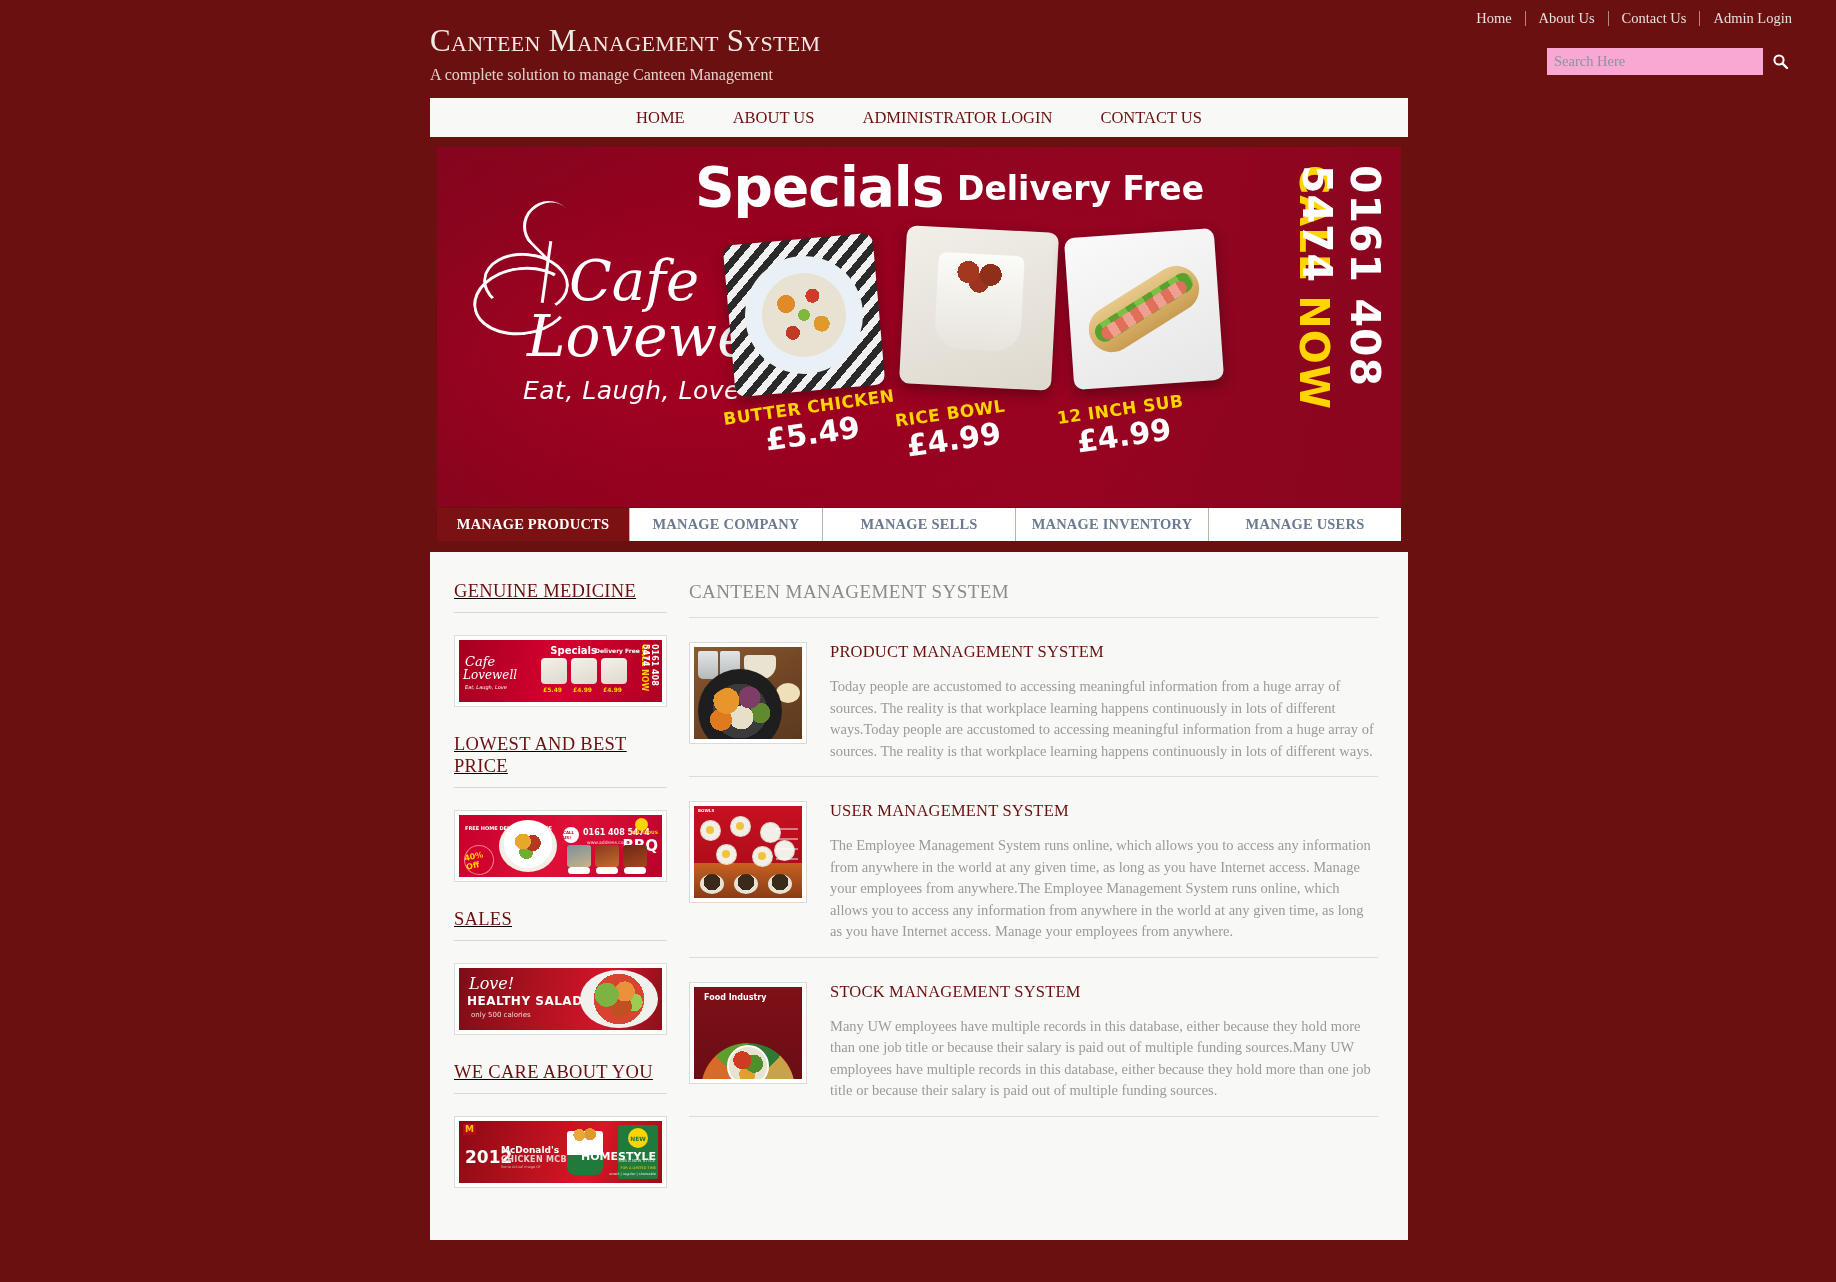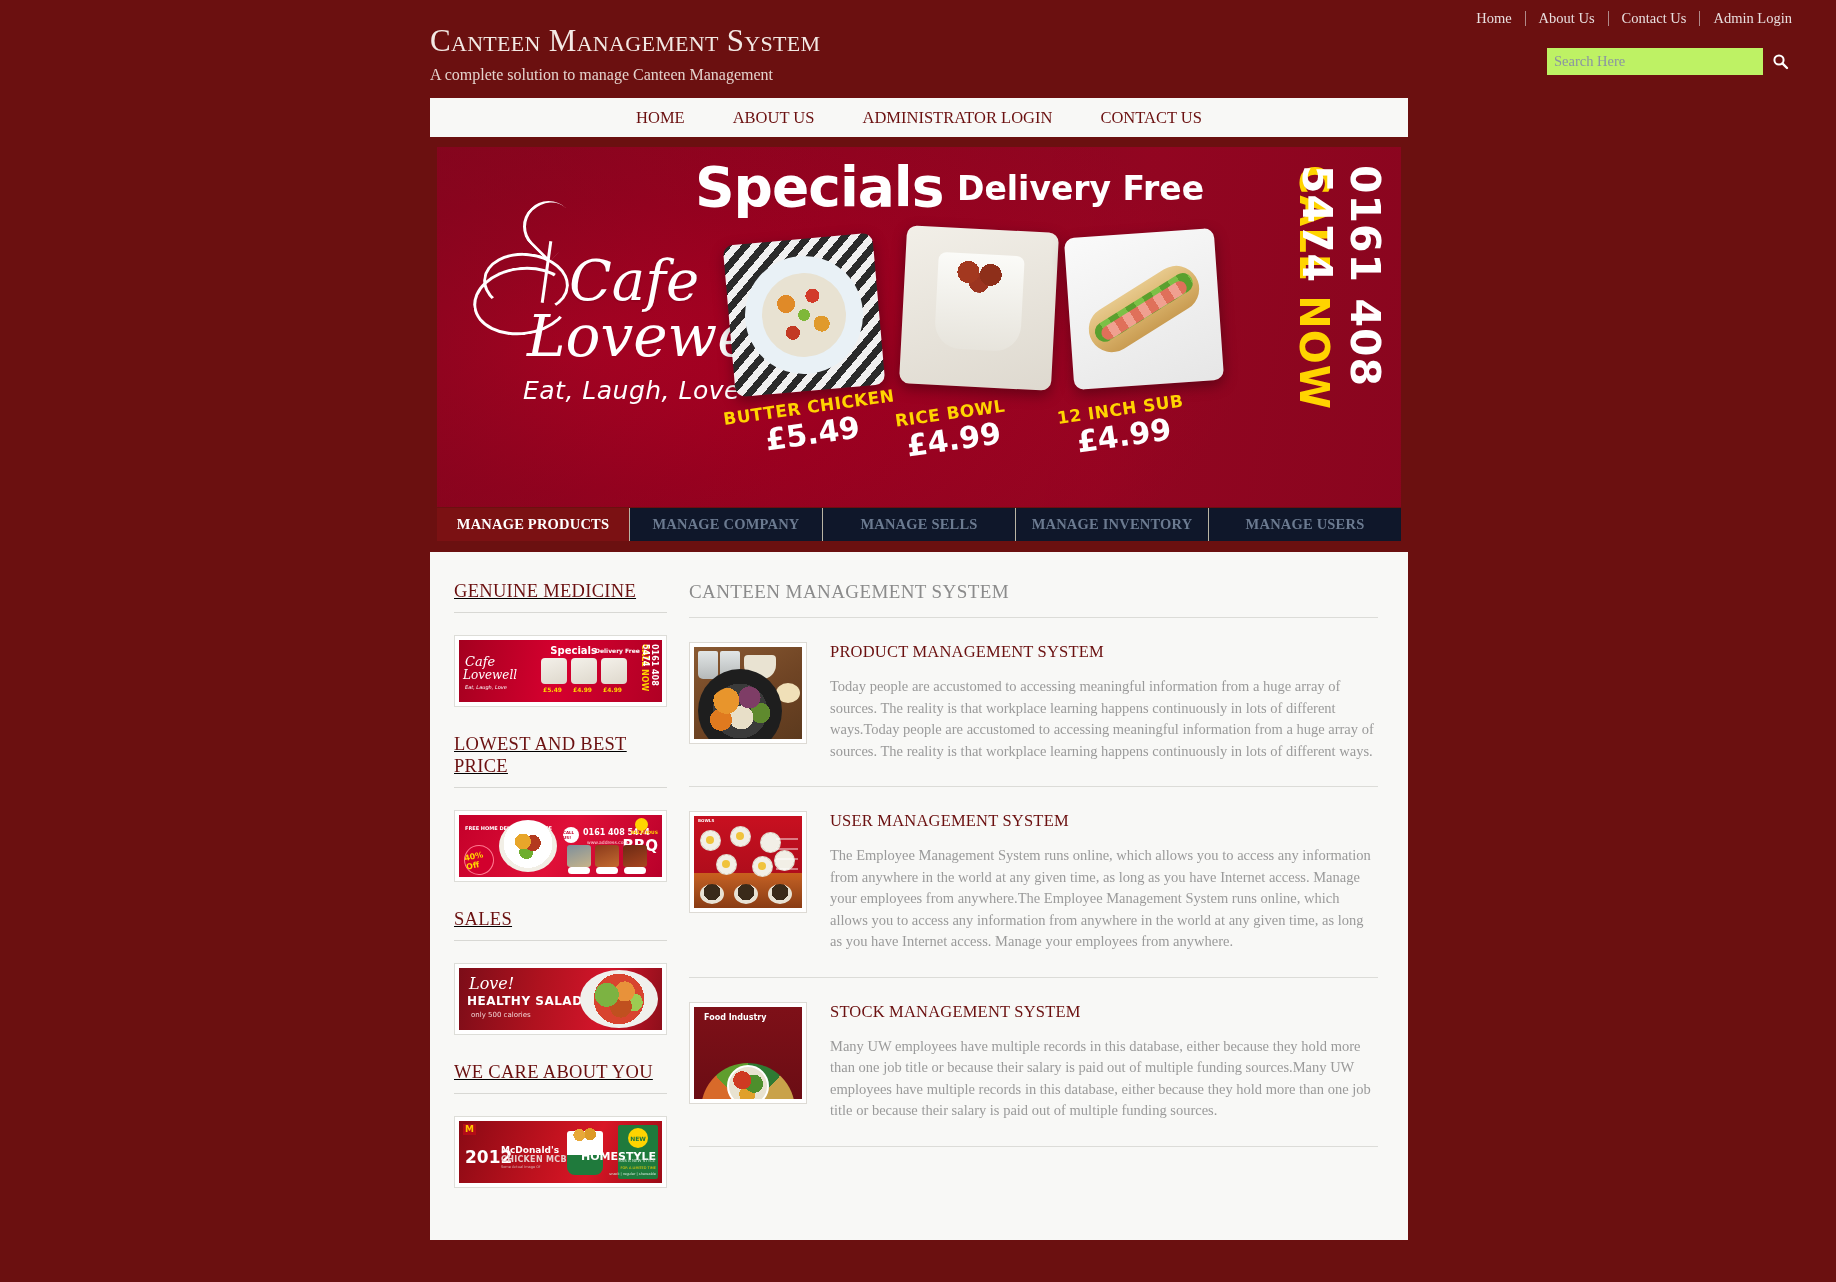--- a/index.html
+++ b/index.html
@@ -71,21 +71,21 @@
     line-height: 18px;
     white-space: nowrap;
   }
   .searchbox {
     position: absolute;
     right: 39px;
     top: 48px;
     display: flex;
     width: 250px;
     height: 27px;
-    background: #bef264;
+    background: #f9a8d4;
   }
   .searchbox input {
     flex: 1;
     border: 0;
     outline: none;
     background: transparent;
     font-family: "Liberation Serif", serif;
     font-size: 14.5px;
     color: #444;
     padding: 0 7px;
@@ -325,21 +325,21 @@
     position: absolute;
     left: 437px;
     top: 508px;
     width: 964px;
     height: 33px;
     display: flex;
     z-index: 6;
   }
   .tab {
     flex: 1;
-    background: #0f172a;
+    background: #ffffff;
     border-right: 1px solid #b9b5a4;
     display: flex;
     align-items: center;
     justify-content: center;
     font-size: 14.5px;
     font-weight: bold;
     letter-spacing: .2px;
     color: #6b7a90;
     cursor: pointer;
     box-sizing: border-box;
@@ -461,21 +461,21 @@
     font-size: 19px;
     letter-spacing: .4px;
     line-height: 24px;
     padding-bottom: 13px;
   }
   .main-rule { height: 1px; background: #dcdcd8; }
 
   .item {
     display: flex;
     gap: 23px;
-    padding: 24px 0 24px 0;
+    padding: 24px 0 14px 0;
     border-bottom: 1px solid #dcdcd8;
   }
   .item:last-child { border-bottom: 1px solid #dcdcd8; }
   .item-fig {
     width: 108px;
     flex: none;
     border: 1px solid #dddad4;
     padding: 4px;
     background: #fff;
     align-self: flex-start;

